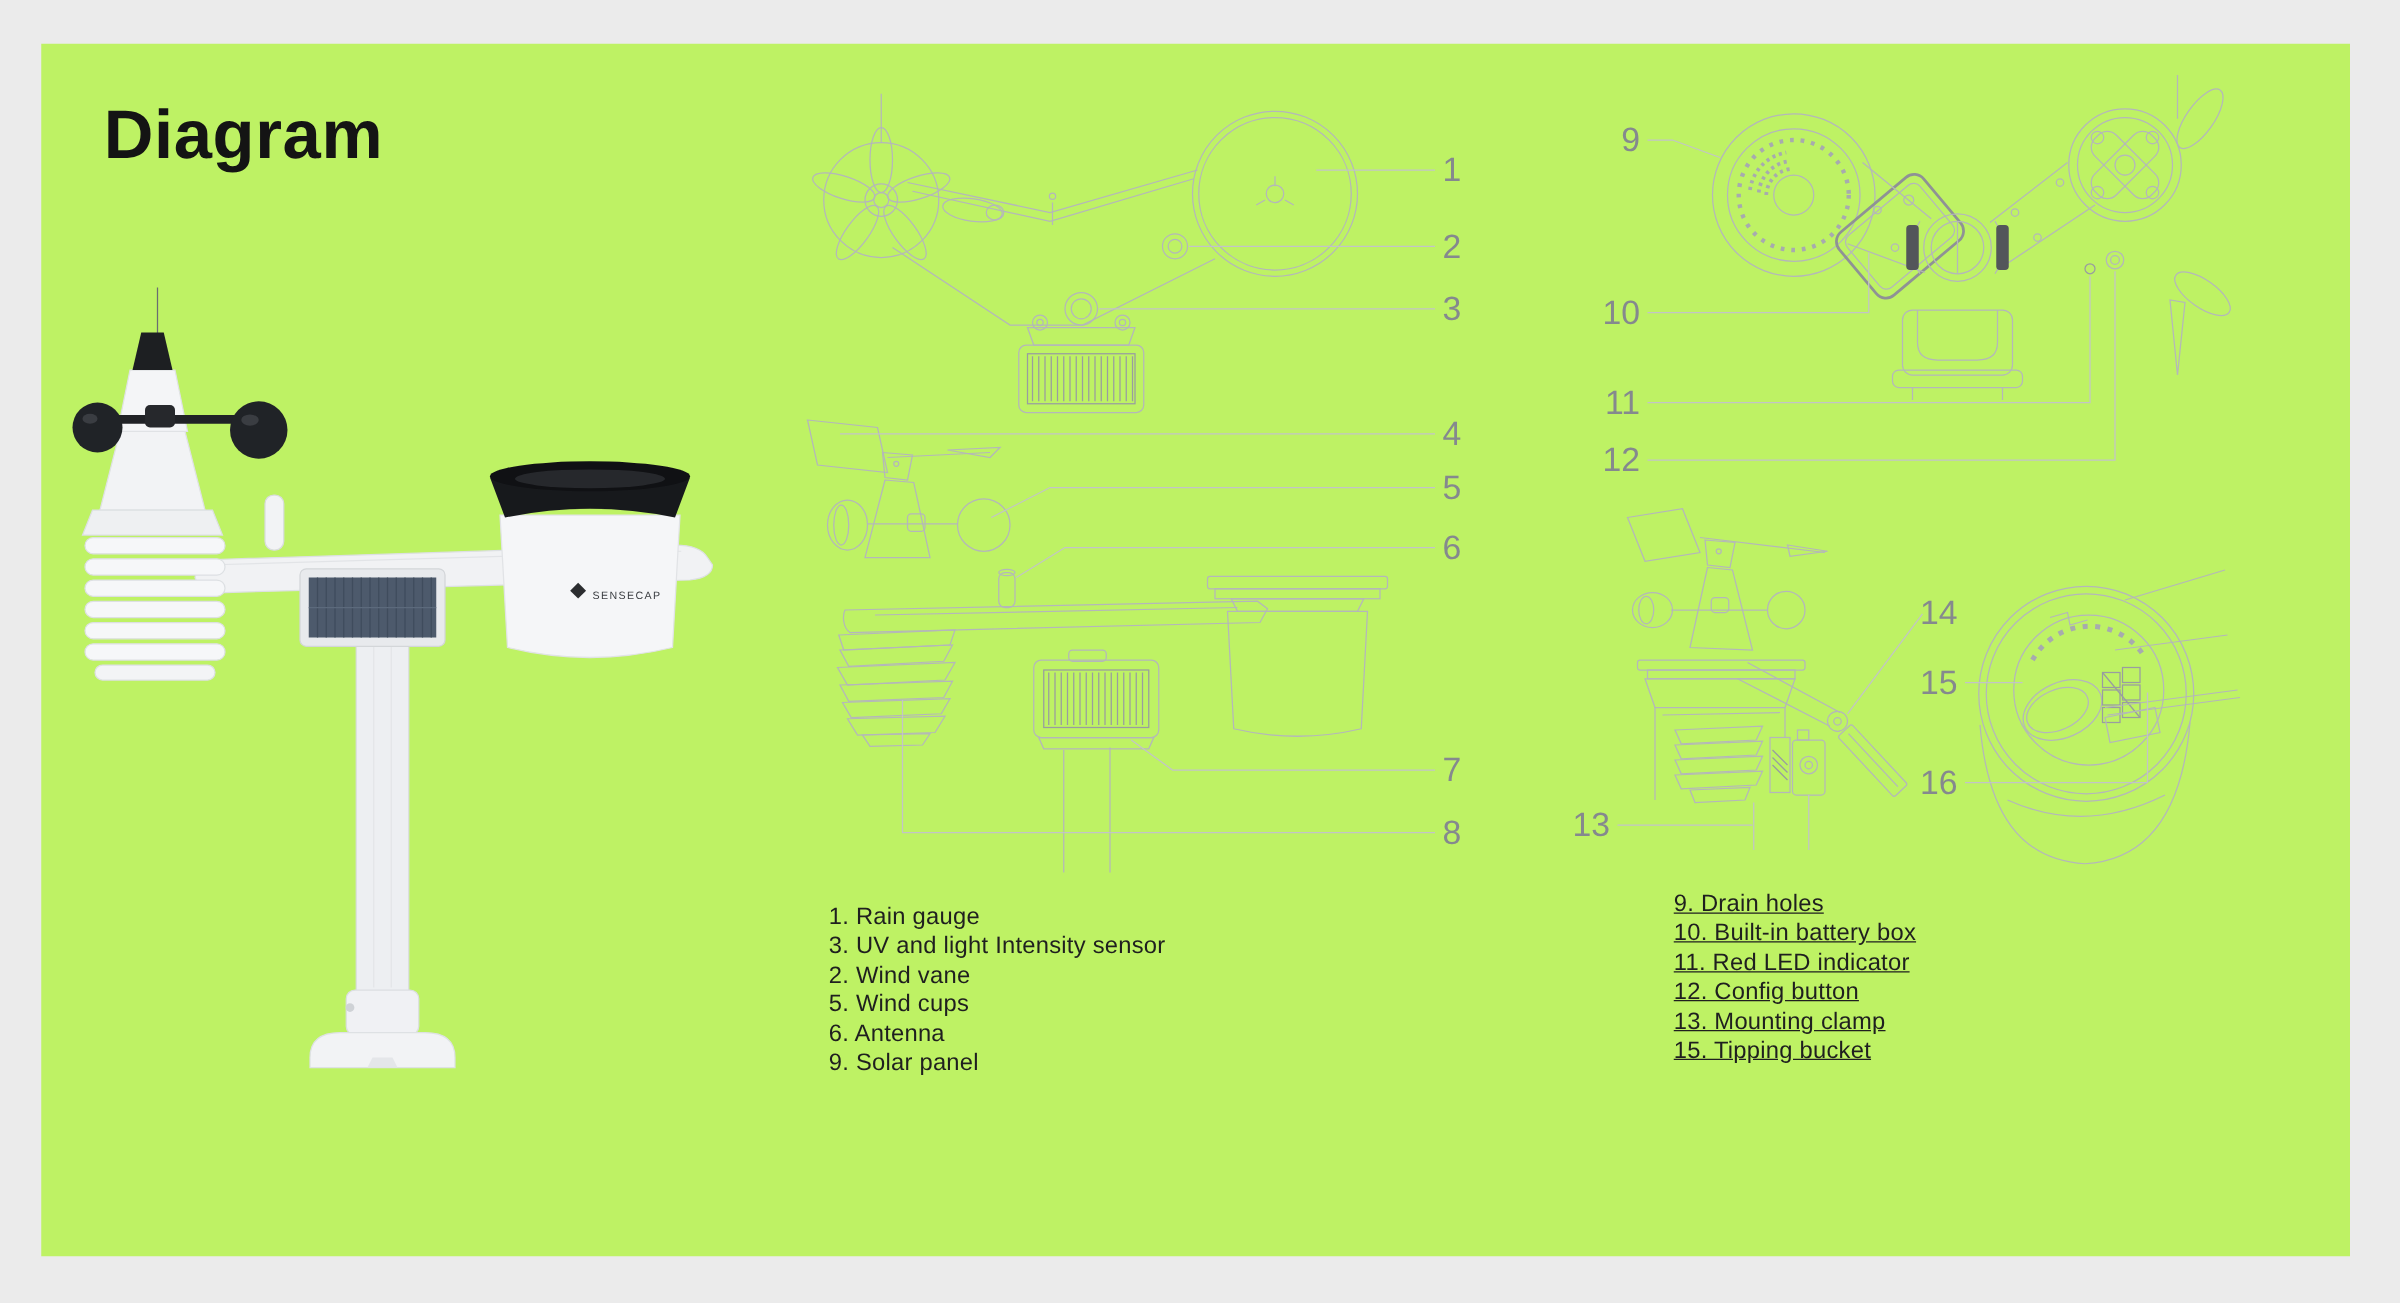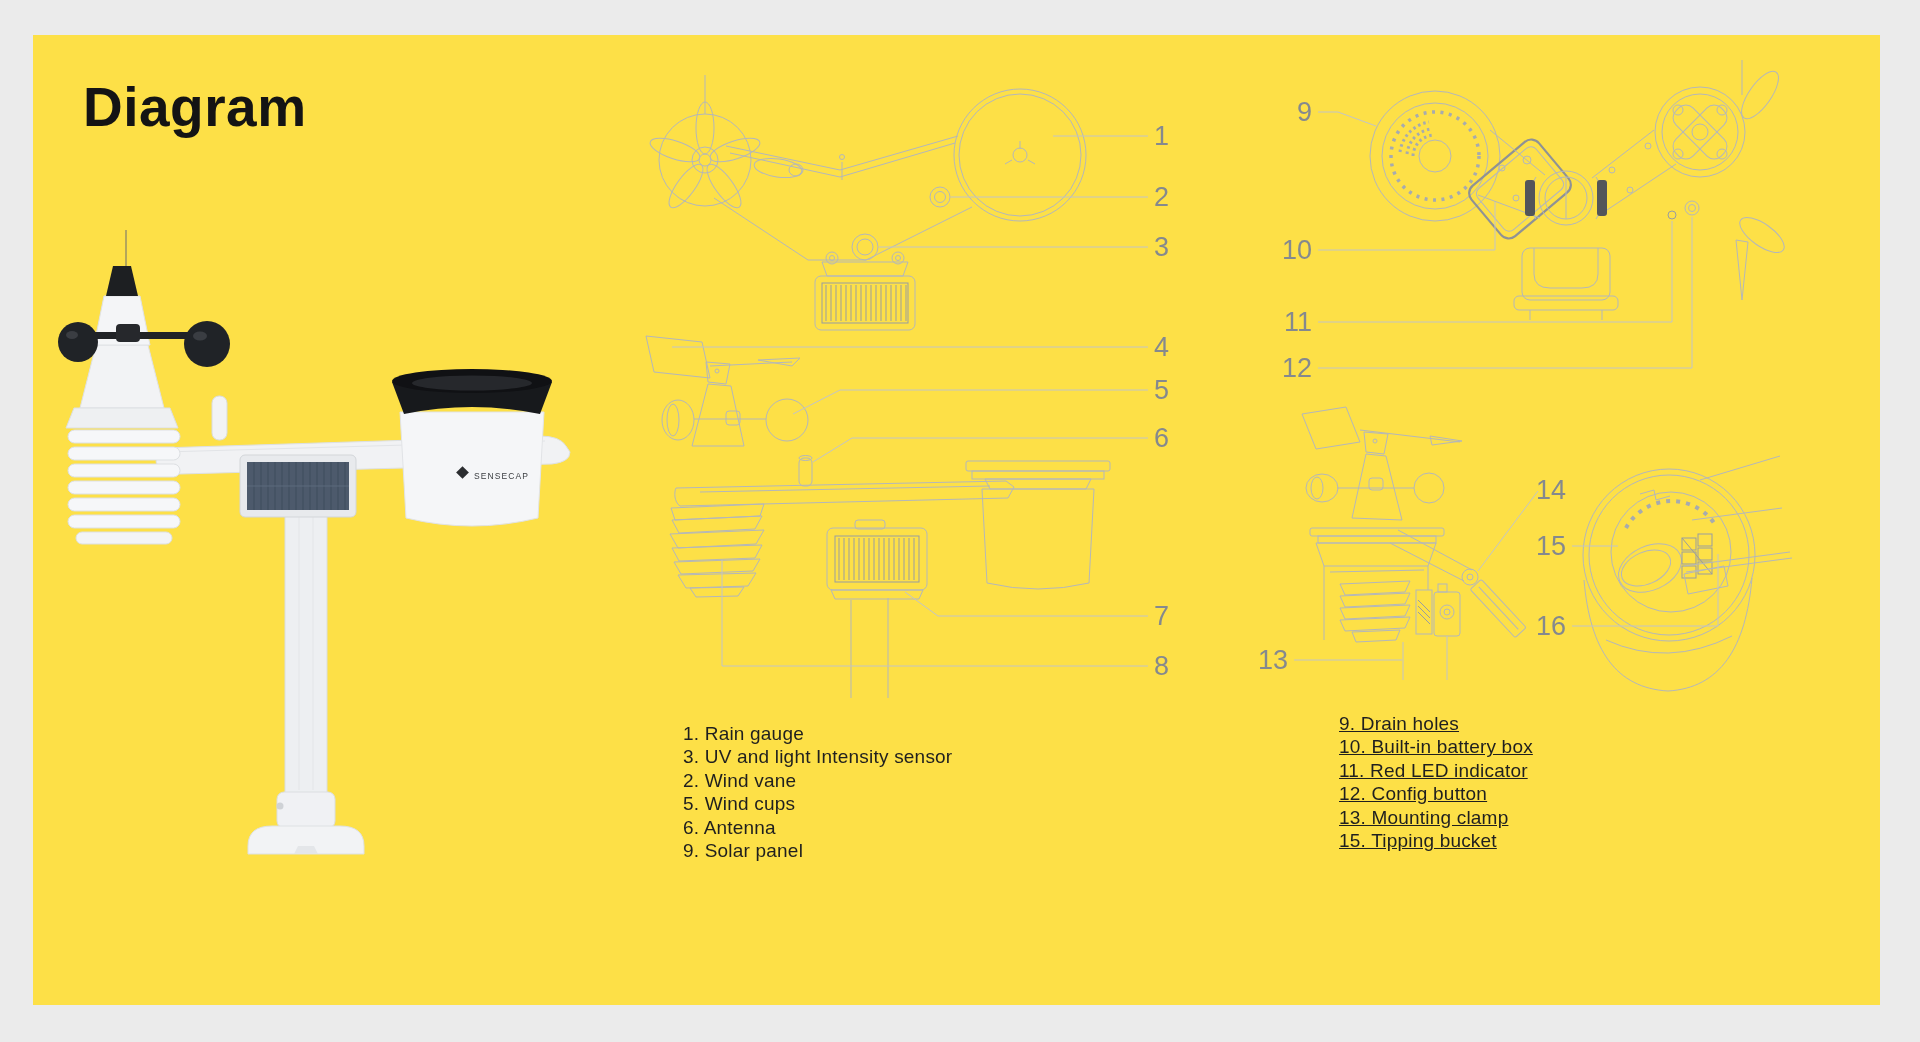--- a/index.html
+++ b/index.html
@@ -2,33 +2,33 @@
 <html><head>
 <meta charset="utf-8">
 <style>
   html,body{margin:0;padding:0;}
   body{
     width:1920px;height:1042px;position:relative;overflow:hidden;
     background:#ebebeb;font-family:"Liberation Sans",sans-serif;
   }
   .card{
     position:absolute;left:33px;top:35px;width:1847px;height:970px;
-    background:#fde047;
+    background:#bef264;
   }
   .page-title{
     position:absolute;left:50px;top:42px;margin:0;
     font-size:55px;font-weight:700;letter-spacing:.5px;color:#141414;
     line-height:1.1;
   }
   .art{position:absolute;left:0;top:0;width:1847px;height:970px;}
   .parts-list{
     position:absolute;color:#1f1f1f;font-size:19px;line-height:23.4px;
     letter-spacing:.2px;
   }
-  .parts-list.left{left:650px;top:687px;width:450px;}
+  .parts-list.left{left:630px;top:687px;width:450px;}
   .parts-list.right{left:1306px;top:677px;width:470px;text-decoration:underline;}
   
   .ln{stroke:#b4b7ba;fill:none;stroke-width:1;}
   .lnd{stroke:#999da0;fill:none;stroke-width:1;}
   .lead{stroke:#c2c4c7;fill:none;stroke-width:1;}
   .thick{stroke:#8f9295;fill:none;stroke-width:2.2;}
   .num{font-family:"Liberation Sans",sans-serif;font-size:27px;fill:#85898e;}
 </style>
 </head>
 <body>

